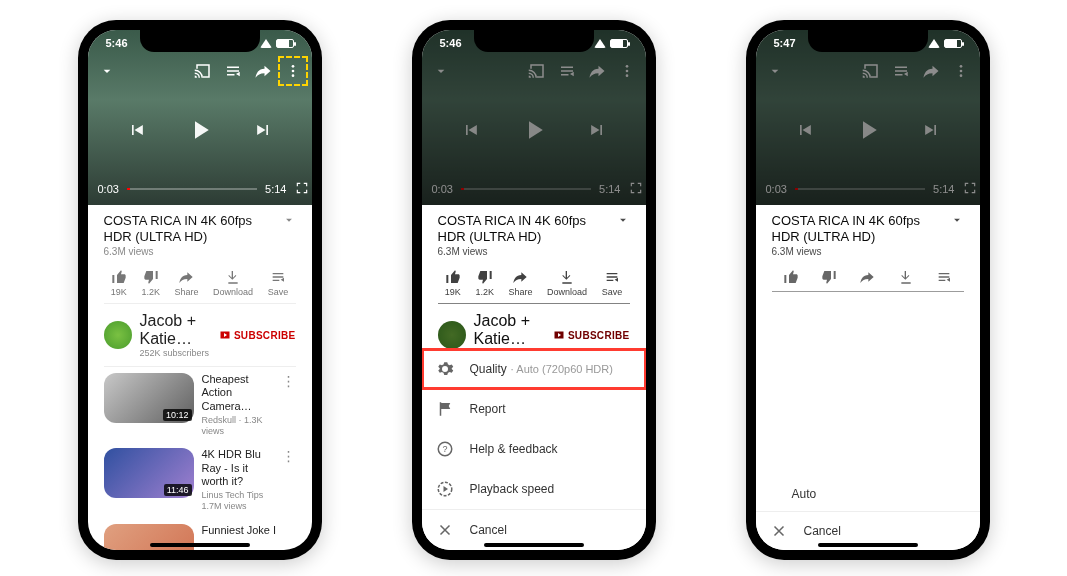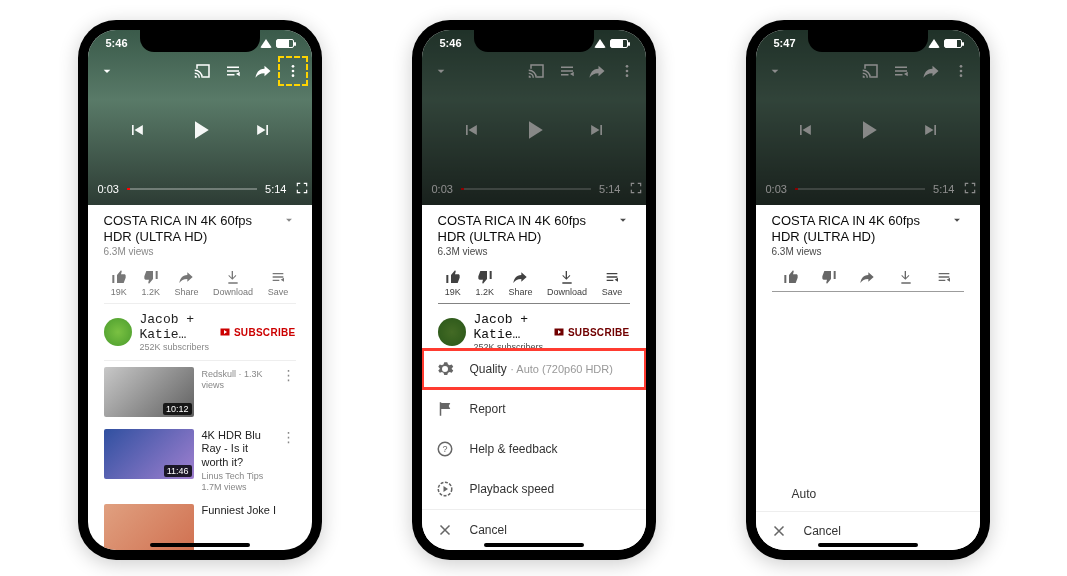--- a/index.html
+++ b/index.html
@@ -36,29 +36,29 @@
   .meta { padding: 8px 16px 6px; }
   .title-row { display:flex; justify-content:space-between; }
   .vtitle { font-size:13px; font-weight:500; line-height:1.2; color:#111; }
   .views { font-size:10px; color:#888; margin-top:2px; }
   .expand svg { fill:#888; }
   .action-row { display:flex; justify-content:space-around; padding:8px 0 6px; border-bottom:1px solid #eee; margin-top:4px;}
   .act { display:flex; flex-direction:column; align-items:center; gap:2px; font-size:9px; color:#777; }
   .act svg { fill:#777; }
   .channel-row { display:flex; align-items:center; gap:8px; padding:8px 0; border-bottom:1px solid #eee; }
   .avatar { width:28px; height:28px; border-radius:50%; background: radial-gradient(circle,#7ac142 0%,#4a9c2d 100%); }
-  .chname { font-size:13px; color:#222;font-family:Liberation Mono, monospace; }
+  .chname { font-size:16px; color:#222; }
   .chsubs { font-size:9px; color:#888; }
   .sub { color:#cc0000; font-size:10px; font-weight:700; letter-spacing:0.3px; display:flex; align-items:center; gap:3px;}
   .sub svg{fill:#cc0000;}
   .upnext-row { display:flex; justify-content:space-between; align-items:center; padding:8px 0 4px; font-size:12px; color:#333;}
   .toggle { width:30px; height:14px; background:#4285f4; border-radius:10px; position:relative; }
   .toggle::after{content:"";position:absolute;right:-2px;top:-2px;width:18px;height:18px;background:#1a73e8;border-radius:50%;box-shadow:0 1px 3px rgba(0,0,0,0.3);}
   .vid-item { display:flex; gap:8px; padding:6px 0; }
-  .thumb { width:90px; height:50px; background:#888; border-radius:2px; position:relative; flex-shrink:0; background-size:cover;}
+  .thumb { width:90px; height:50px; background:#888; border-radius:12px; position:relative; flex-shrink:0; background-size:cover;}
   .thumb.cam { background: linear-gradient(135deg,#c8c8c8,#606060);}
   .thumb.blu { background: linear-gradient(135deg,#3050a0,#a080d0);}
   .thumb.fun { background: linear-gradient(135deg,#e0a080,#d07050);}
   .dur { position:absolute; bottom:2px; right:2px; background:rgba(0,0,0,0.8); color:#fff; font-size:9px; padding:1px 3px; border-radius:2px;}
   .vinfo { flex:1; font-size:11px; line-height:1.2; color:#222;}
   .vinfo .sub2 { font-size:9px; color:#888; margin-top:2px;}
   .item-more{ color:#888; font-size:14px; }
   .sheet { position:absolute; bottom:0; left:0; right:0; background:#fff; z-index:10; border-top-left-radius:0; }
   .sheet-row { display:flex; align-items:center; gap:16px; padding:11px 14px; font-size:12px; color:#333; }
   .sheet-row svg { fill:#666; flex-shrink:0;}
@@ -198,20 +198,21 @@
               <path d="M10 16l6-4-6-4v8zM3 5h18v14H3z"></path>
             </svg>
             <span>SUBSCRIBE</span>
           </div>
       </div>
       <div class="vid-item">
         <div class="thumb cam">
             <span class="dur">10:12</span>
           </div>
         <div class="vinfo">
+            <div>Cheapest Action Camera…</div>
             <div class="sub2">Redskull · 1.3K views</div>
           </div>
         <div class="item-more">⋮</div>
       </div>
       <div class="vid-item">
         <div class="thumb blu">
             <span class="dur">11:46</span>
           </div>
         <div class="vinfo">
             <div>4K HDR Blu Ray - Is it worth it?</div>

